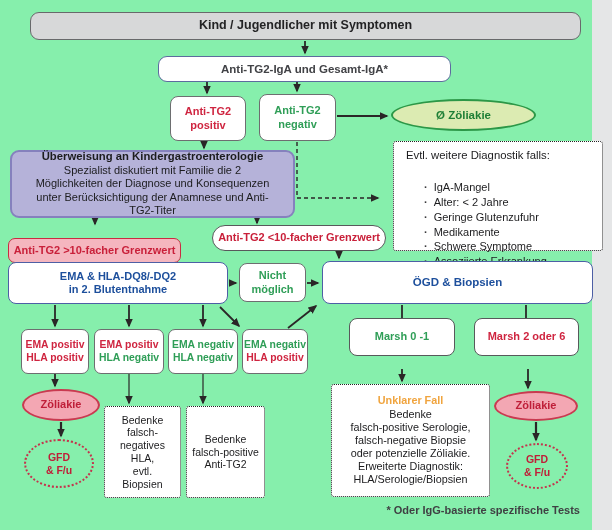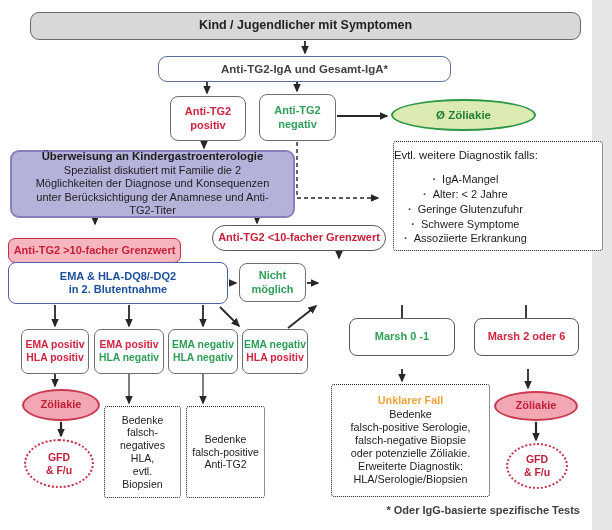--- a/index.html
+++ b/index.html
@@ -1,18 +1,18 @@
 <!DOCTYPE html>
 <html><head>
 <meta charset="utf-8">
 <style>
   html,body{margin:0;padding:0;}
   body{width:612px;height:530px;background:#e5e6e7;overflow:hidden;
        font-family:"Liberation Sans",sans-serif;}
-  #stage{position:relative;width:592px;height:530px;background:#ffffff;}
+  #stage{position:relative;width:592px;height:530px;background:#86efac;}
   #arrows{position:absolute;left:0;top:0;z-index:1;pointer-events:none;}
   .box{position:absolute;box-sizing:border-box;z-index:2;display:flex;
        flex-direction:column;align-items:center;justify-content:center;
        text-align:center;background:#fff;border-radius:8px;line-height:1.22;}
   .pre{white-space:pre-line;}
   .red{color:#cf2540;}
   .green{color:#2f9e57;}
   .blue{color:#1d4f9c;font-weight:bold;}
   .orange{color:#f0a43e;font-weight:bold;}
 
@@ -27,23 +27,23 @@
           font-size:11px;font-weight:bold;}
   .ellipse{border-radius:50%;}
   .nocel{left:391px;top:99px;width:145px;height:32px;background:#dcebb2;
          border:2.2px solid #2c9747;color:#1e7f36;font-size:11.5px;font-weight:bold;}
   .referral{left:10px;top:150px;width:285px;height:68px;background:#b5b2d9;
             border:2px solid #8581bd;border-radius:9px;font-size:11px;color:#1c1c1e;
             padding:3px 22px;}
   .referral .hd{font-weight:bold;font-size:11.3px;}
   .diag{left:393px;top:141px;width:210px;height:110px;border:1.5px dotted #222;
         border-radius:3px;align-items:flex-start;justify-content:flex-start;
-        padding:7px 8px 4px 0;font-size:11px;color:#1c1c1e;text-align:left;}
+        padding:7px 8px 4px 12px;font-size:11px;color:#1c1c1e;text-align:left;}
   .diag .hd{font-size:11.3px;margin-bottom:2px;}
-  .diag ul{margin:8px;padding:0;list-style:none;text-align:center;}
+  .diag ul{margin:16px;padding:0;list-style:none;}
   .diag li{margin:0 0 1.5px 2px;}
   .diag li::before{content:"·";font-weight:bold;margin-right:6px;color:#3a3a3c;}
   .gt10{left:8px;top:226px;width:173px;height:25px;background:#f5b6bf;
         border:1.6px solid #c92c41;border-radius:7px;font-size:11px;
         font-weight:bold;color:#c9203a;margin-top:12px;}
   .lt10{left:212px;top:225px;width:174px;height:26px;border:1.6px solid #58595b;
         border-radius:13px;font-size:11px;font-weight:bold;color:#c9203a;}
   .emahla{left:8px;top:262px;width:220px;height:42px;border:1.6px solid #4d5fa5;
           font-size:11px;}
   .nicht{left:239px;top:263px;width:67px;height:39px;border:1.6px solid #6d6e70;
@@ -144,20 +144,21 @@
     <div class="hd">Überweisung an Kindergastroenterologie</div>
     <div>Spezialist diskutiert mit Familie die 2 Möglichkeiten der Diagnose und Konsequenzen unter Berücksichtigung der Anamnese und Anti-TG2-Titer</div>
   </div>
 
   <div class="box diag">
     <div class="hd">Evtl. weitere Diagnostik falls:</div>
     <ul>
       <li>IgA-Mangel</li>
       <li>Alter: &lt; 2 Jahre</li>
       <li>Geringe Glutenzufuhr</li>
+      <li>Medikamente</li>
       <li>Schwere Symptome</li>
       <li>Assoziierte Erkrankung</li>
     </ul>
   </div>
 
   <div class="box gt10">
     <span>Anti-TG2 &gt;10-facher Grenzwert</span>
   </div>
 
   <div class="box lt10">
@@ -167,20 +168,23 @@
   <div class="box emahla blue">
     <span class="pre">EMA &amp; HLA-DQ8/-DQ2
 in 2. Blutentnahme</span>
   </div>
 
   <div class="box nicht green">
     <span class="pre">Nicht
 möglich</span>
   </div>
 
+  <div class="box ogd blue">
+    <span>ÖGD &amp; Biopsien</span>
+  </div>
 
   <div class="box result r1">
     <span class="red">EMA positiv</span>
     <span class="red">HLA positiv</span>
   </div>
 
   <div class="box result r2">
     <span class="red">EMA positiv</span>
     <span class="green">HLA negativ</span>
   </div>

